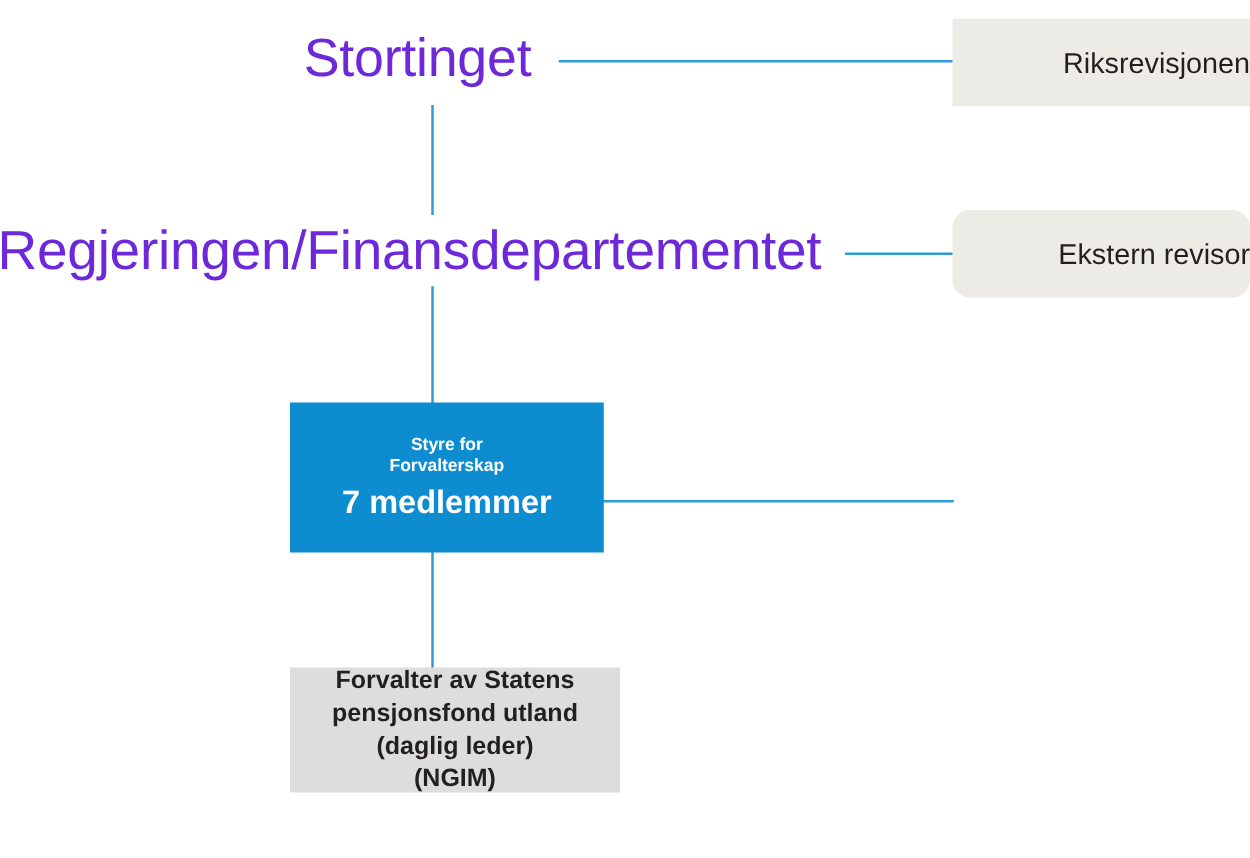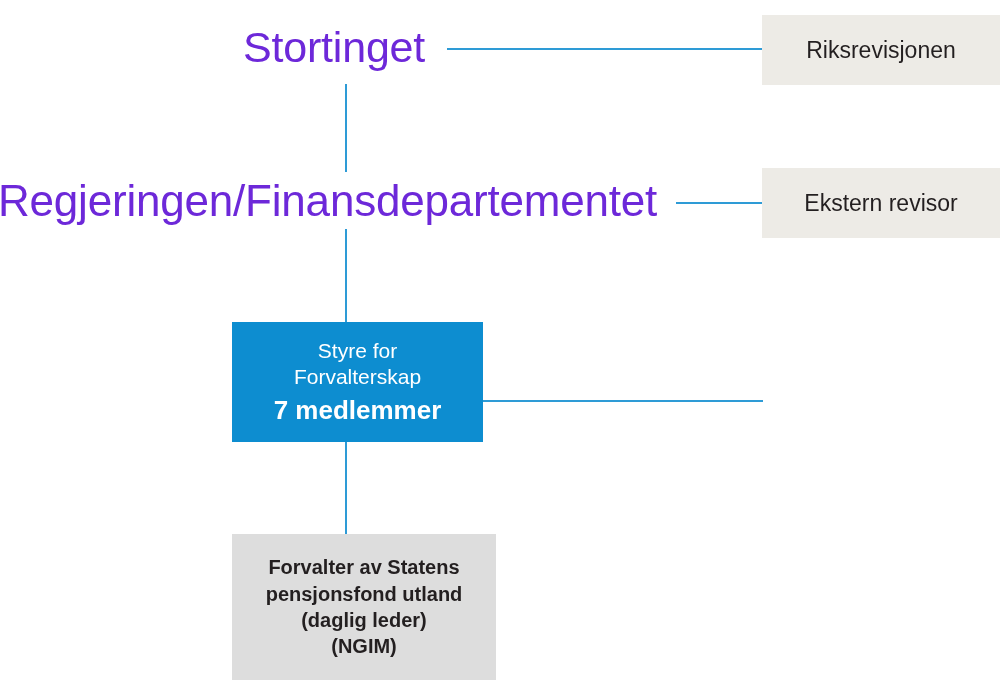--- a/index.html
+++ b/index.html
@@ -57,64 +57,64 @@
   #line-regjeringen-v  { left: 345px; top: 229px; height: 94px; }
   #line-styre-h        { left: 482px; top: 400px; width: 281px; }
   #line-styre-v        { left: 345px; top: 441px; height: 94px; }
 
   
   .side-box {
     position: absolute;
     background: #edebe6;
     display: flex;
     align-items: center;
-    justify-content: center;
+    justify-content: flex-end;
     color: #231f20;
     font-size: 23px;
     line-height: 1.15;
     white-space: nowrap;
   }
   #box-riksrevisjonen { left: 762px; top: 15px;  width: 238px; height: 70px; }
-  #box-ekstern        { left: 762px; top: 168px; width: 238px; height: 70px; }
+  #box-ekstern        { left: 762px; top: 168px; width: 238px; height: 70px; border-radius: 14px; }
   #box-internrevisjon { left: 762px; top: 379px; width: 213px; height: 47px; }
 
   
   #box-styre {
     position: absolute;
     left: 232px;
     top: 322px;
     width: 251px;
     height: 120px;
     background: #0d8dd0;
     display: flex;
     flex-direction: column;
     align-items: center;
     justify-content: center;
     text-align: center;
     color: #ffffff;
   }
   #box-styre .title {
-    font-weight: normal;
-    font-size: 21px;
+    font-weight: bold;
+    font-size: 14px;
     line-height: 1.28;
     margin-bottom: 4px;
   }
   #box-styre .subtitle {
     font-weight: bold;
     font-size: 26px;
     line-height: 1.2;
   }
 
   
   #box-forvalter {
     position: absolute;
     left: 232px;
     top: 534px;
     width: 264px;
-    height: 146px;
+    height: 100px;
     background: #dddddd;
     display: flex;
     align-items: center;
     justify-content: center;
     text-align: center;
     color: #231f20;
     font-weight: bold;
     font-size: 20px;
     line-height: 1.32;
   }

